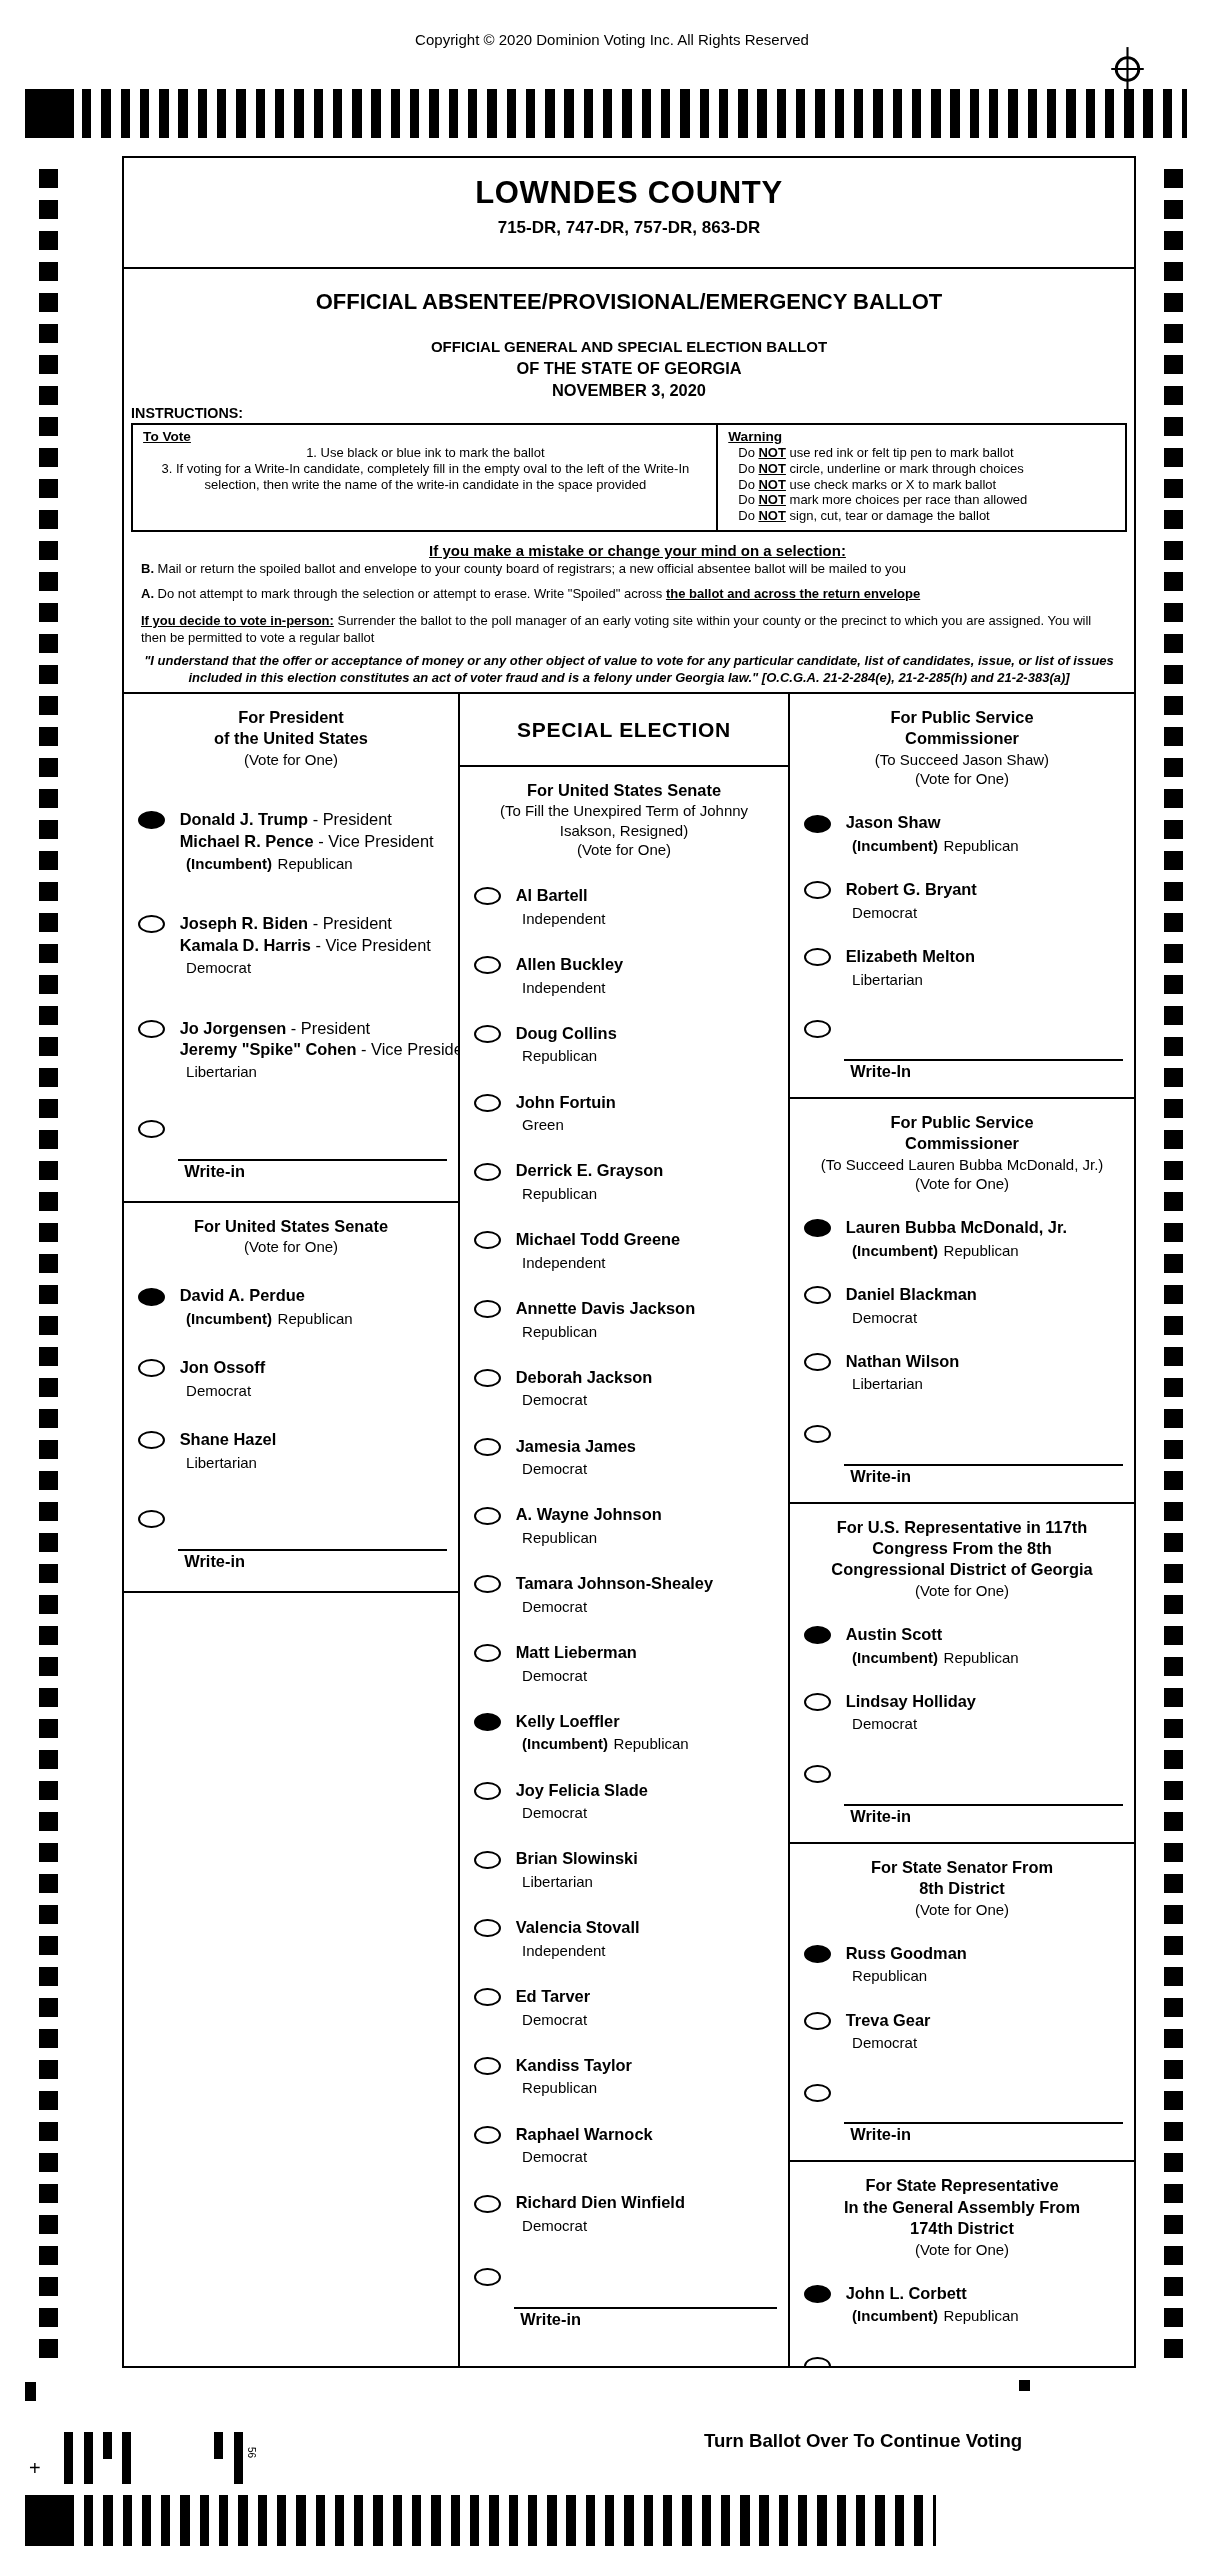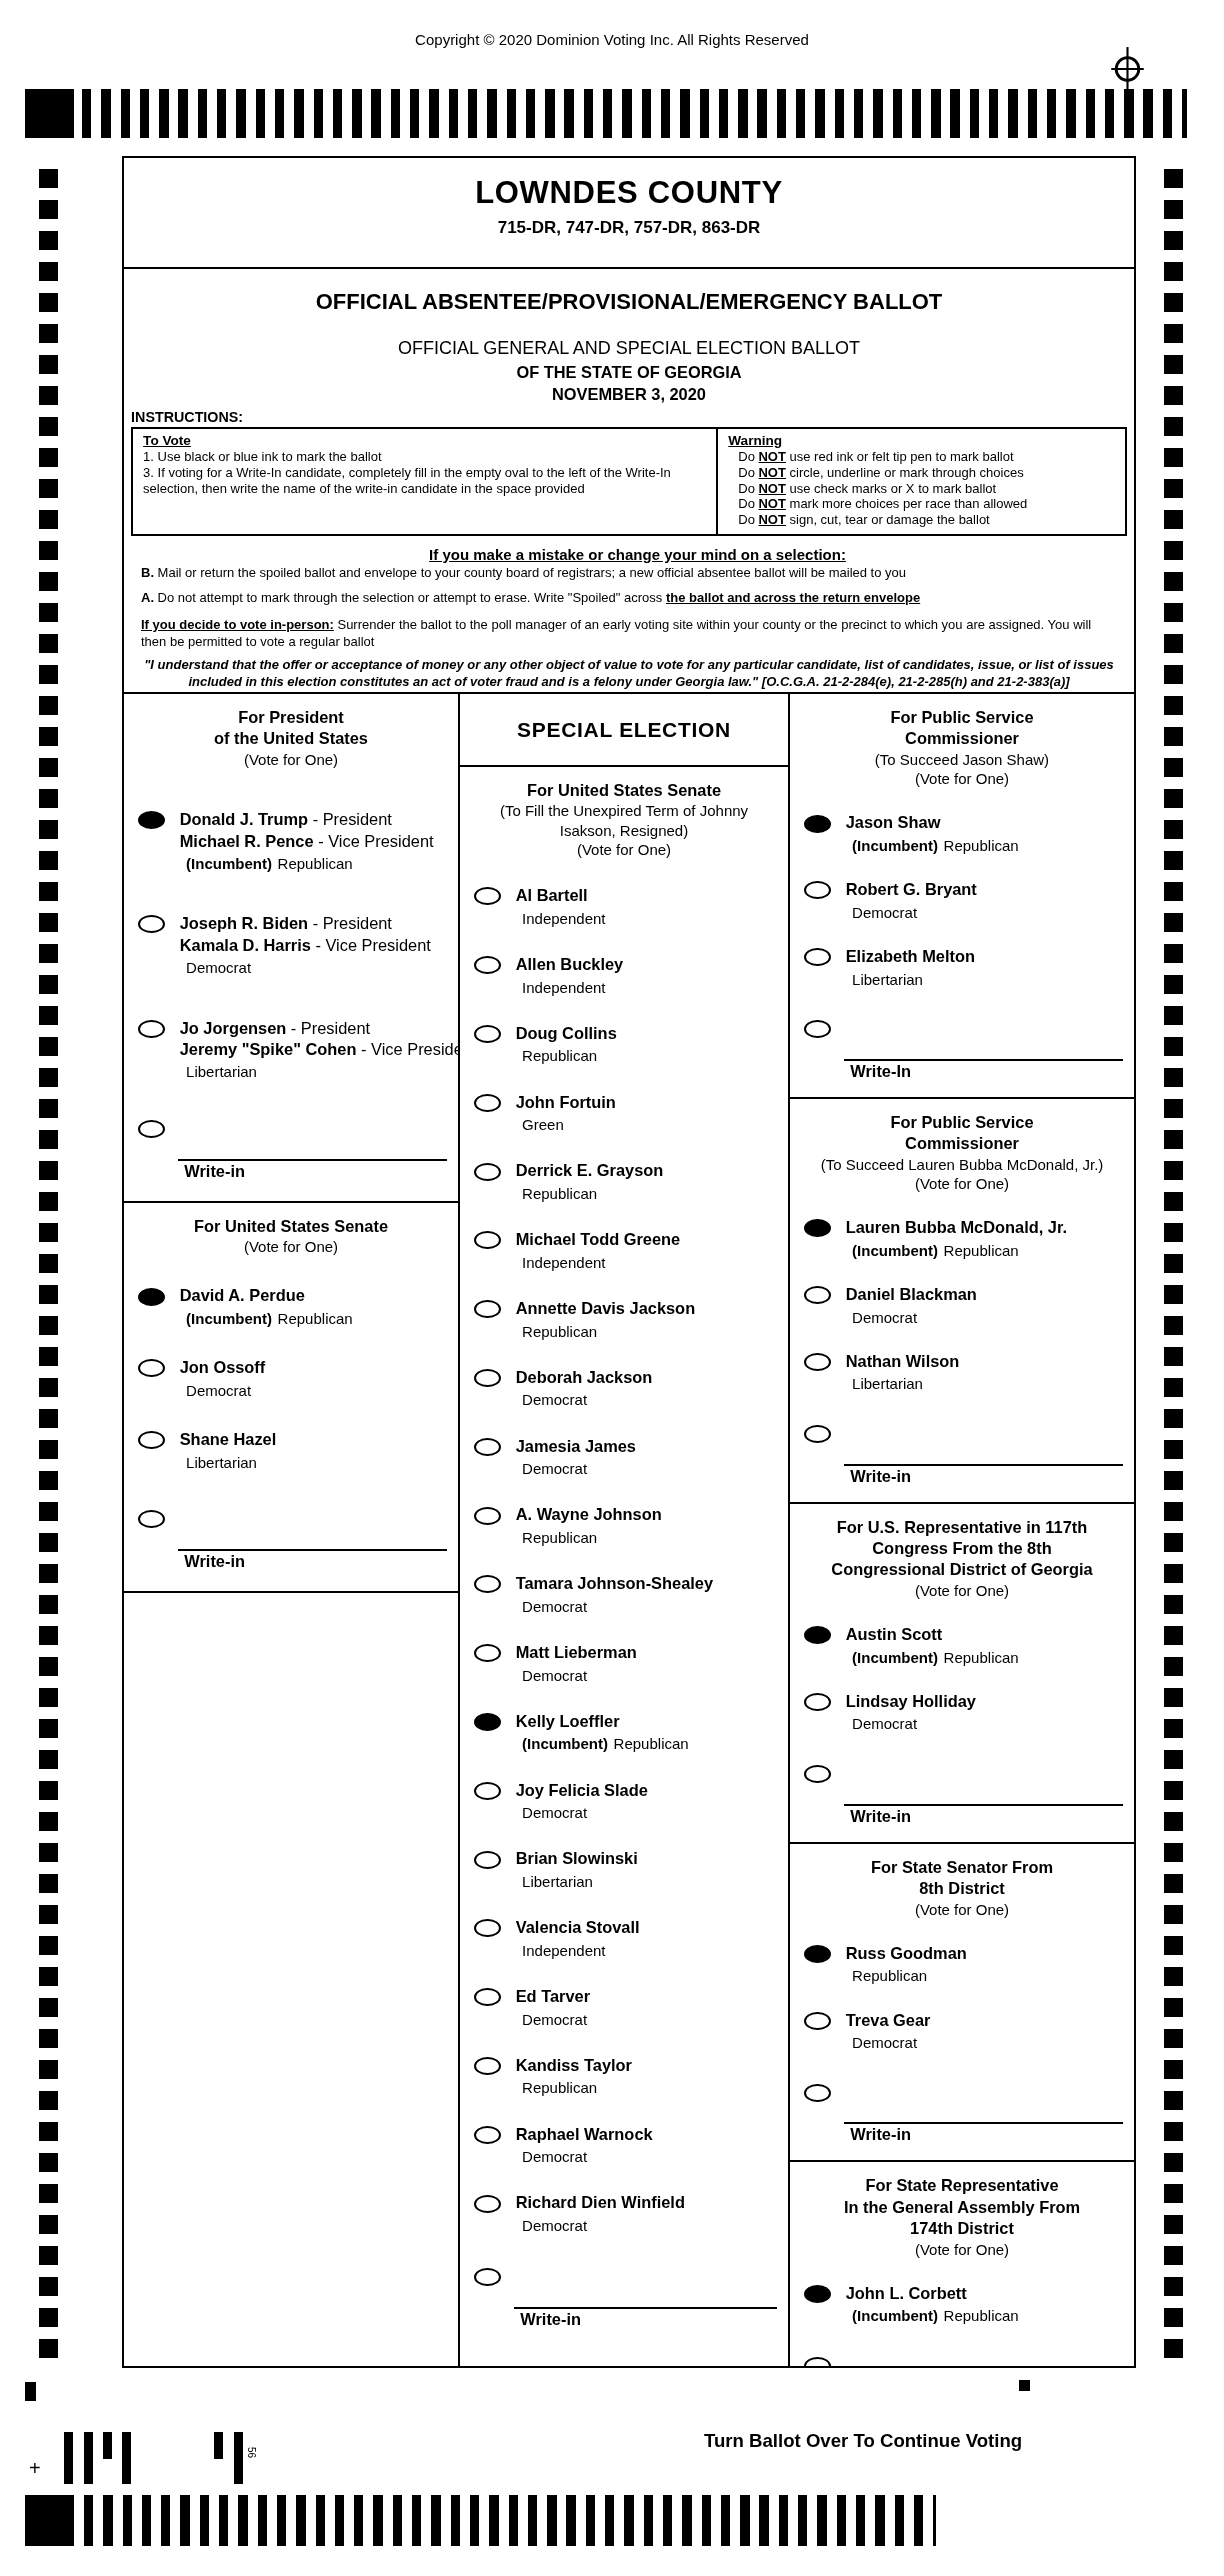--- a/index.html
+++ b/index.html
@@ -26,28 +26,28 @@
   .turn-over{position:absolute;left:704px;top:2430px;width:329px;font-size:18.6px;font-weight:bold;}
 
   
   .main-box{position:absolute;left:122px;top:156px;width:1014px;height:2212px;
             border:2.1px solid #000;box-sizing:border-box;}
   .county{border-bottom:2.9px solid #000;text-align:center;padding:17px 0 29px;}
   .county-title{font-size:31px;font-weight:bold;letter-spacing:0.7px;}
   .county-districts{font-size:17px;font-weight:bold;margin-top:7.1px;}
   .title-area{text-align:center;padding-top:20px;}
   .ballot-title{font-size:22px;font-weight:bold;}
-  .sub1{font-size:18px;font-weight:normal;margin-top:23px;}
+  .sub1{font-size:15px;font-weight:bold;margin-top:23px;}
   .sub2,.bdate{font-size:16.4px;font-weight:bold;margin-top:3.6px;}
   .instr-label{font-size:14.3px;font-weight:bold;margin:4.3px 0 2.9px 7.1px;}
   .instr-box{margin:0 7.1px;border:2.9px solid #000;display:flex;}
   .tovote{width:59%;border-right:2.1px solid #000;padding:2.9px 8.6px 5.7px 10px;box-sizing:border-box;}
   .warnbox{flex:1;padding:2.9px 7.1px 5.7px 10px;}
   .ib-title{font-size:13.6px;font-weight:bold;text-decoration:underline;line-height:17px;}
-  .ib-item{font-size:13px;line-height:15.7px;}
+  .ib-item{font-size:13px;line-height:15.7px;text-align:center;}
   .wn-item{font-size:13px;line-height:15.7px;margin-left:10px;}
   .wn-item .not{font-weight:bold;text-decoration:underline;}
   .mistake-h{margin:10px 0 0 17px;font-size:15px;font-weight:bold;text-decoration:underline;text-align:center;}
   .item-ab{margin:2.1px 11.4px 0 17px;font-size:13px;line-height:16.4px;}
   .item-ab.first{margin-top:9.3px;}
   .item-ab .ab{font-weight:bold;}
   .item-ab .useg{font-weight:bold;text-decoration:underline;}
   .inperson{margin:9.3px 14.3px 0 17px;font-size:13px;line-height:17px;}
   .inperson .iph{font-weight:bold;text-decoration:underline;}
   .felony{margin:7.1px 18.6px 0;text-align:center;font-style:italic;font-size:13px;line-height:16.4px;font-weight:bold;}

